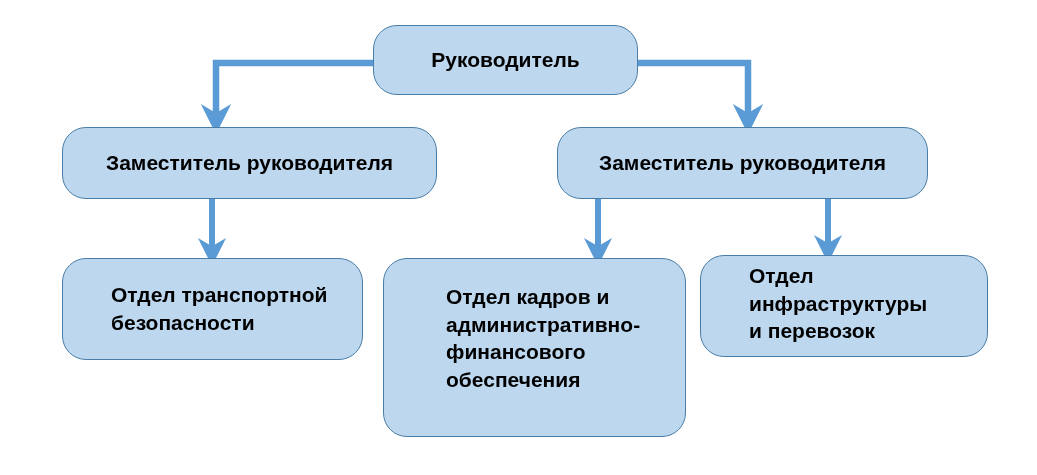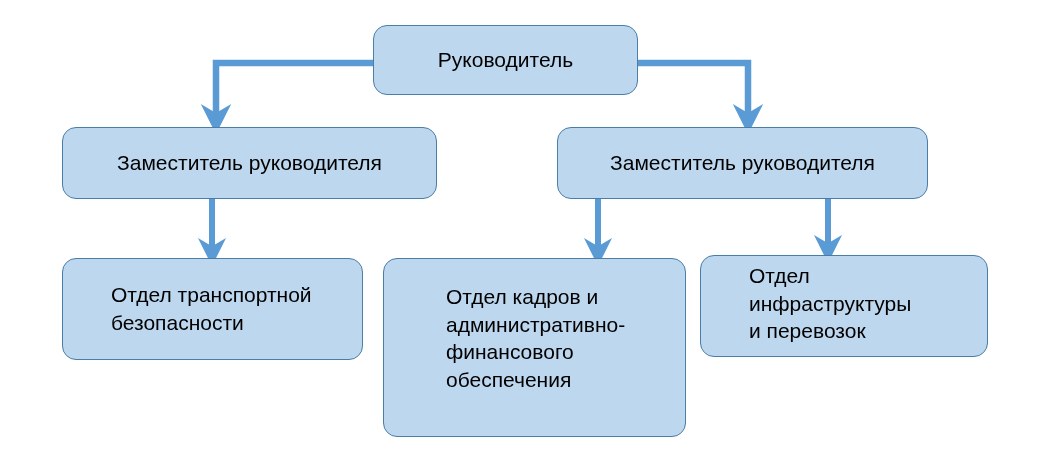--- a/index.html
+++ b/index.html
@@ -24,24 +24,25 @@
     top: 0;
     width: 1037px;
     height: 475px;
     pointer-events: none;
   }
   .node {
     position: absolute;
     box-sizing: border-box;
     background: #bdd7ee;
     border: 1.6px solid #4a7ea8;
-    border-radius: 14px;
+    border-radius: 24px;
     display: flex;
     align-items: center;
     z-index: 2;
+    font-weight: bold;
   }
   .node-label {
     display: block;
     width: 100%;
     color: #000000;
     font-size: 21px;
     line-height: 1.32;
     white-space: pre-line;
   }
   .node.center .node-label {

